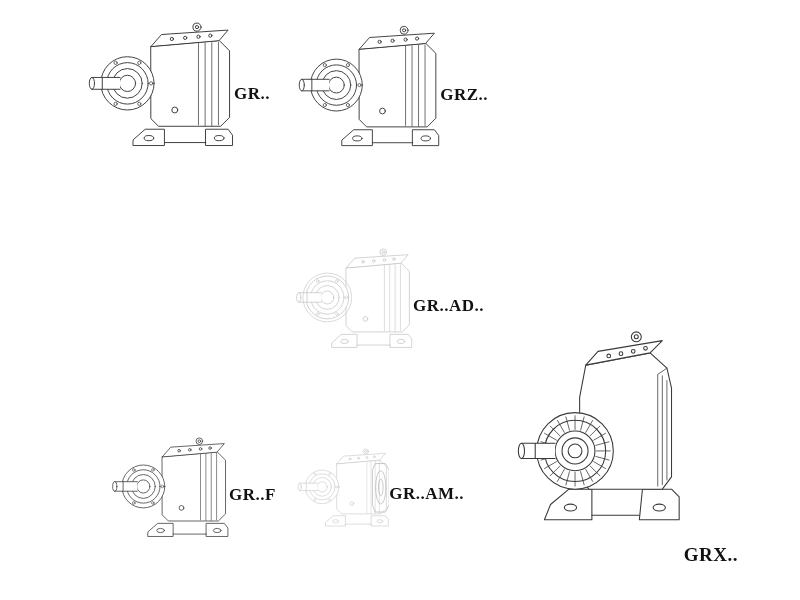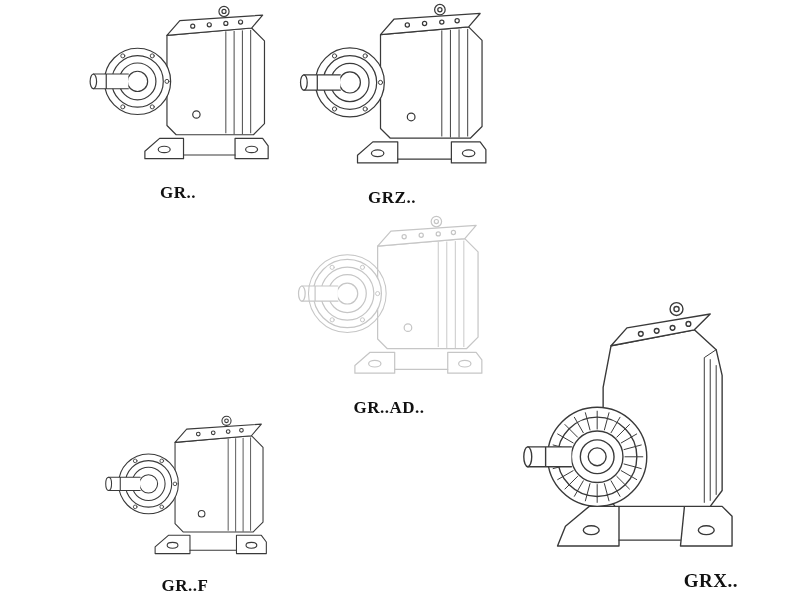--- a/index.html
+++ b/index.html
@@ -12,21 +12,21 @@
     width: 800px;
     height: 600px;
     background: #ffffff;
     overflow: hidden;
     font-family: "Liberation Serif", serif;
   }
   .product {
     position: absolute;
     margin: 0;
     display: flex;
-    flex-direction: column;
+    flex-direction: row;
     align-items: center;
   }
   .product svg { display: block; }
   .drawing { stroke: #3a3a3a; }
   .drawing.ghost { stroke: #c6c6c6; }
   .label {
     font-family: "Liberation Serif", serif;
     font-weight: 700;
     font-size: 17px;
     letter-spacing: 0.5px;
@@ -35,21 +35,21 @@
     white-space: nowrap;
   }
   .label-lg { font-size: 19px; }
 
   .p-gr    { left: 86px;  top: 4px;   width: 184px; }
   .p-grz   { left: 296px; top: 2px;   width: 192px; }
   .p-grxf  { left: 497px; top: 2px;   width: 218px; }
   .p-grf   { left: 88px;  top: 212px; width: 190px; }
   .p-grad  { left: 294px; top: 214px; width: 190px; align-items: center; }
   .p-grx   { left: 500px; top: 296px; width: 238px; align-items: flex-end; }
-  .p-grf2  { left: 102px;  top: 414px; width: 166px; text-align: center; }
+  .p-grf2  { left: 110px;  top: 414px; width: 166px; text-align: center; }
   .p-gram  { left: 296px; top: 412px; width: 168px; }
 </style>
 </head>
 <body>
 
 <div class="page">
 
   <svg width="0" height="0" style="position:absolute" aria-hidden="true">
     <defs>
 
@@ -267,14 +267,25 @@
     <figcaption class="label label-lg">GRX..</figcaption>
   </figure>
 
   <figure class="product p-grf2">
     <svg class="drawing" width="166" height="158" viewBox="0 0 200 190">
       <use href="#sym-side"></use>
     </svg>
     <figcaption class="label">GR..F</figcaption>
   </figure>
 
+  <figure class="product p-gram">
+    <svg class="drawing ghost" width="168" height="160" viewBox="0 0 200 190">
+      <use href="#sym-side"></use>
+      <g stroke="#a8a8a8" fill="none" stroke-width="1.3">
+        <path d="M170,34 L192,34 L200,48 L200,122 L192,138 L170,138 L164,122 L164,48 Z"></path>
+        <ellipse cx="182" cy="85" rx="11" ry="36"></ellipse>
+        <ellipse cx="182" cy="85" rx="5" ry="18"></ellipse>
+      </g>
+    </svg>
+    <figcaption class="label">GR..AM..</figcaption>
+  </figure>
 
 </div>
 
 </body></html>

